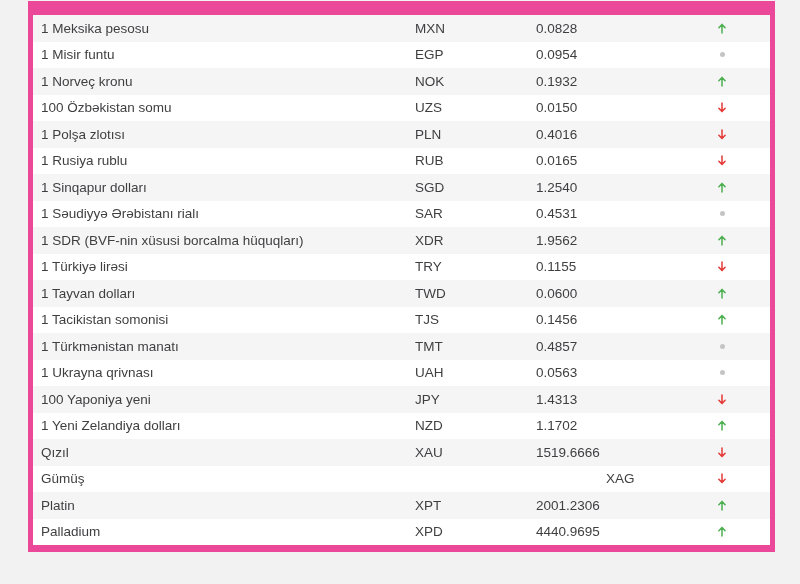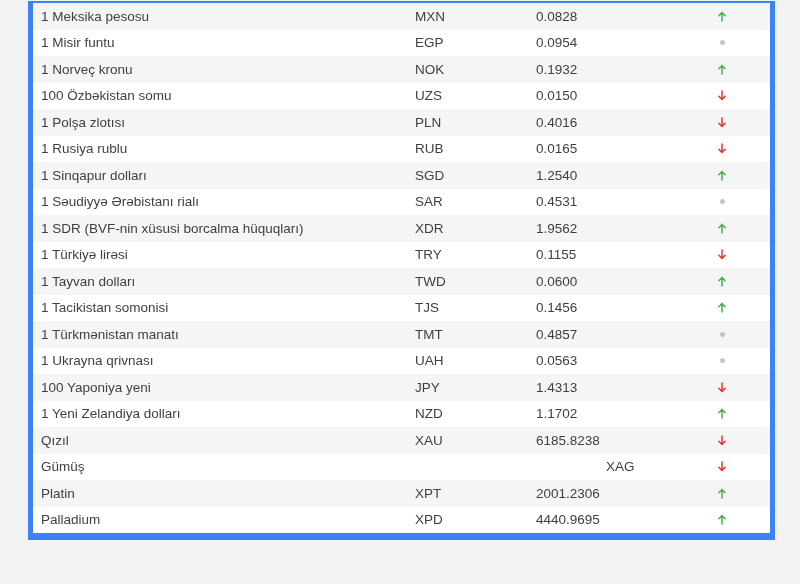--- a/index.html
+++ b/index.html
@@ -10,22 +10,22 @@
     background: var(--page-bg, #f2f2f3);
   }
   .page {
     width: 800px; height: 584px;
     position: relative;
   }
   .card {
     position: absolute;
     left: 28px; top: 1px;
     width: 747px;
-    background: #3b82f6;
-    padding: 2px 5px 7px 5px;
+    background: #ec4899;
+    padding: 14px 5px 7px 5px;
   }
   .rows { width: 737px; }
   .row {
     display: flex;
     align-items: center;
     height: 26.5px;
     padding-right: 22px;
     font-size: 13.5px;
     color: var(--text, #3f3f41);
     background: #ffffff;
@@ -244,21 +244,21 @@
       <svg class="arrow up" width="10" height="11" viewBox="0 0 10 11">
         <path d="M5 10 L5 1.6 M1.9 4.8 L5 1.4 L8.1 4.8"></path>
       </svg>
 
     </span>
   </div>
 
   <div class="row trend-down">
     <span class="cell name">Qızıl</span>
     <span class="cell code">XAU</span>
-    <span class="cell rate">6185.8238</span>
+    <span class="cell rate">1519.6666</span>
     <span class="cell trend">
 
       <svg class="arrow down" width="10" height="11" viewBox="0 0 10 11">
         <path d="M5 1 L5 9.4 M1.9 6.2 L5 9.6 L8.1 6.2"></path>
       </svg>
 
     </span>
   </div>
 
   <div class="row trend-down">

